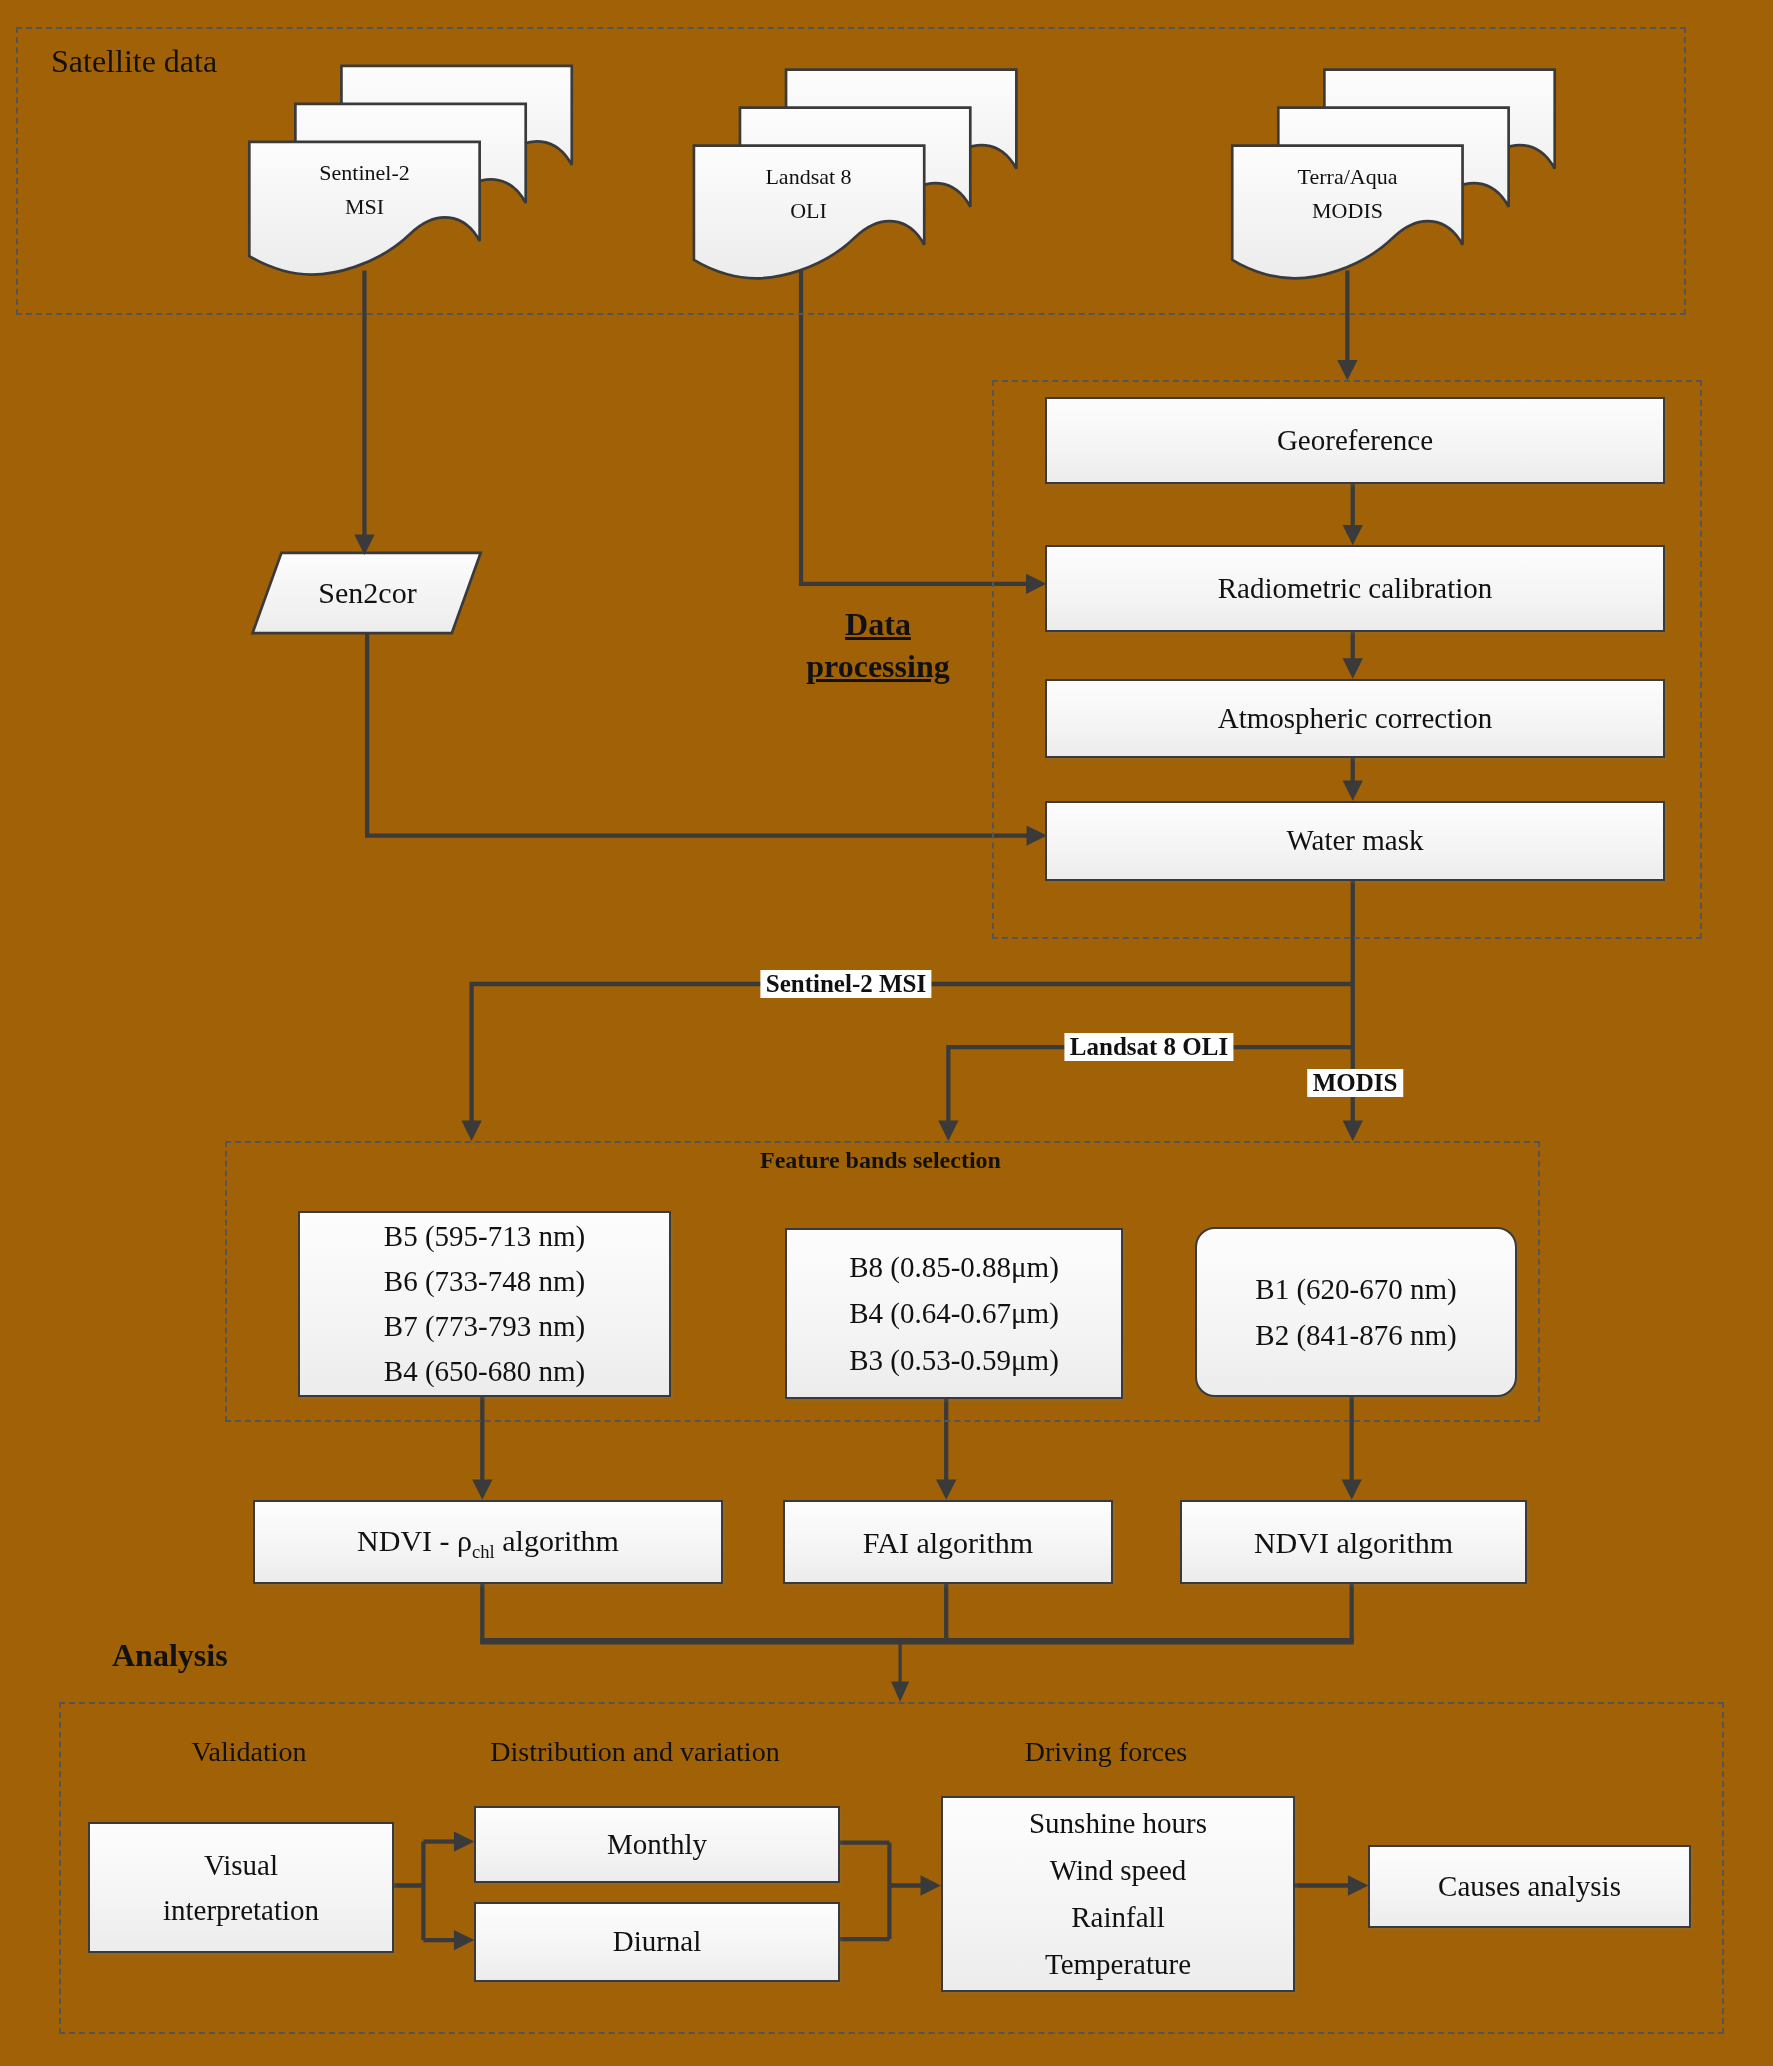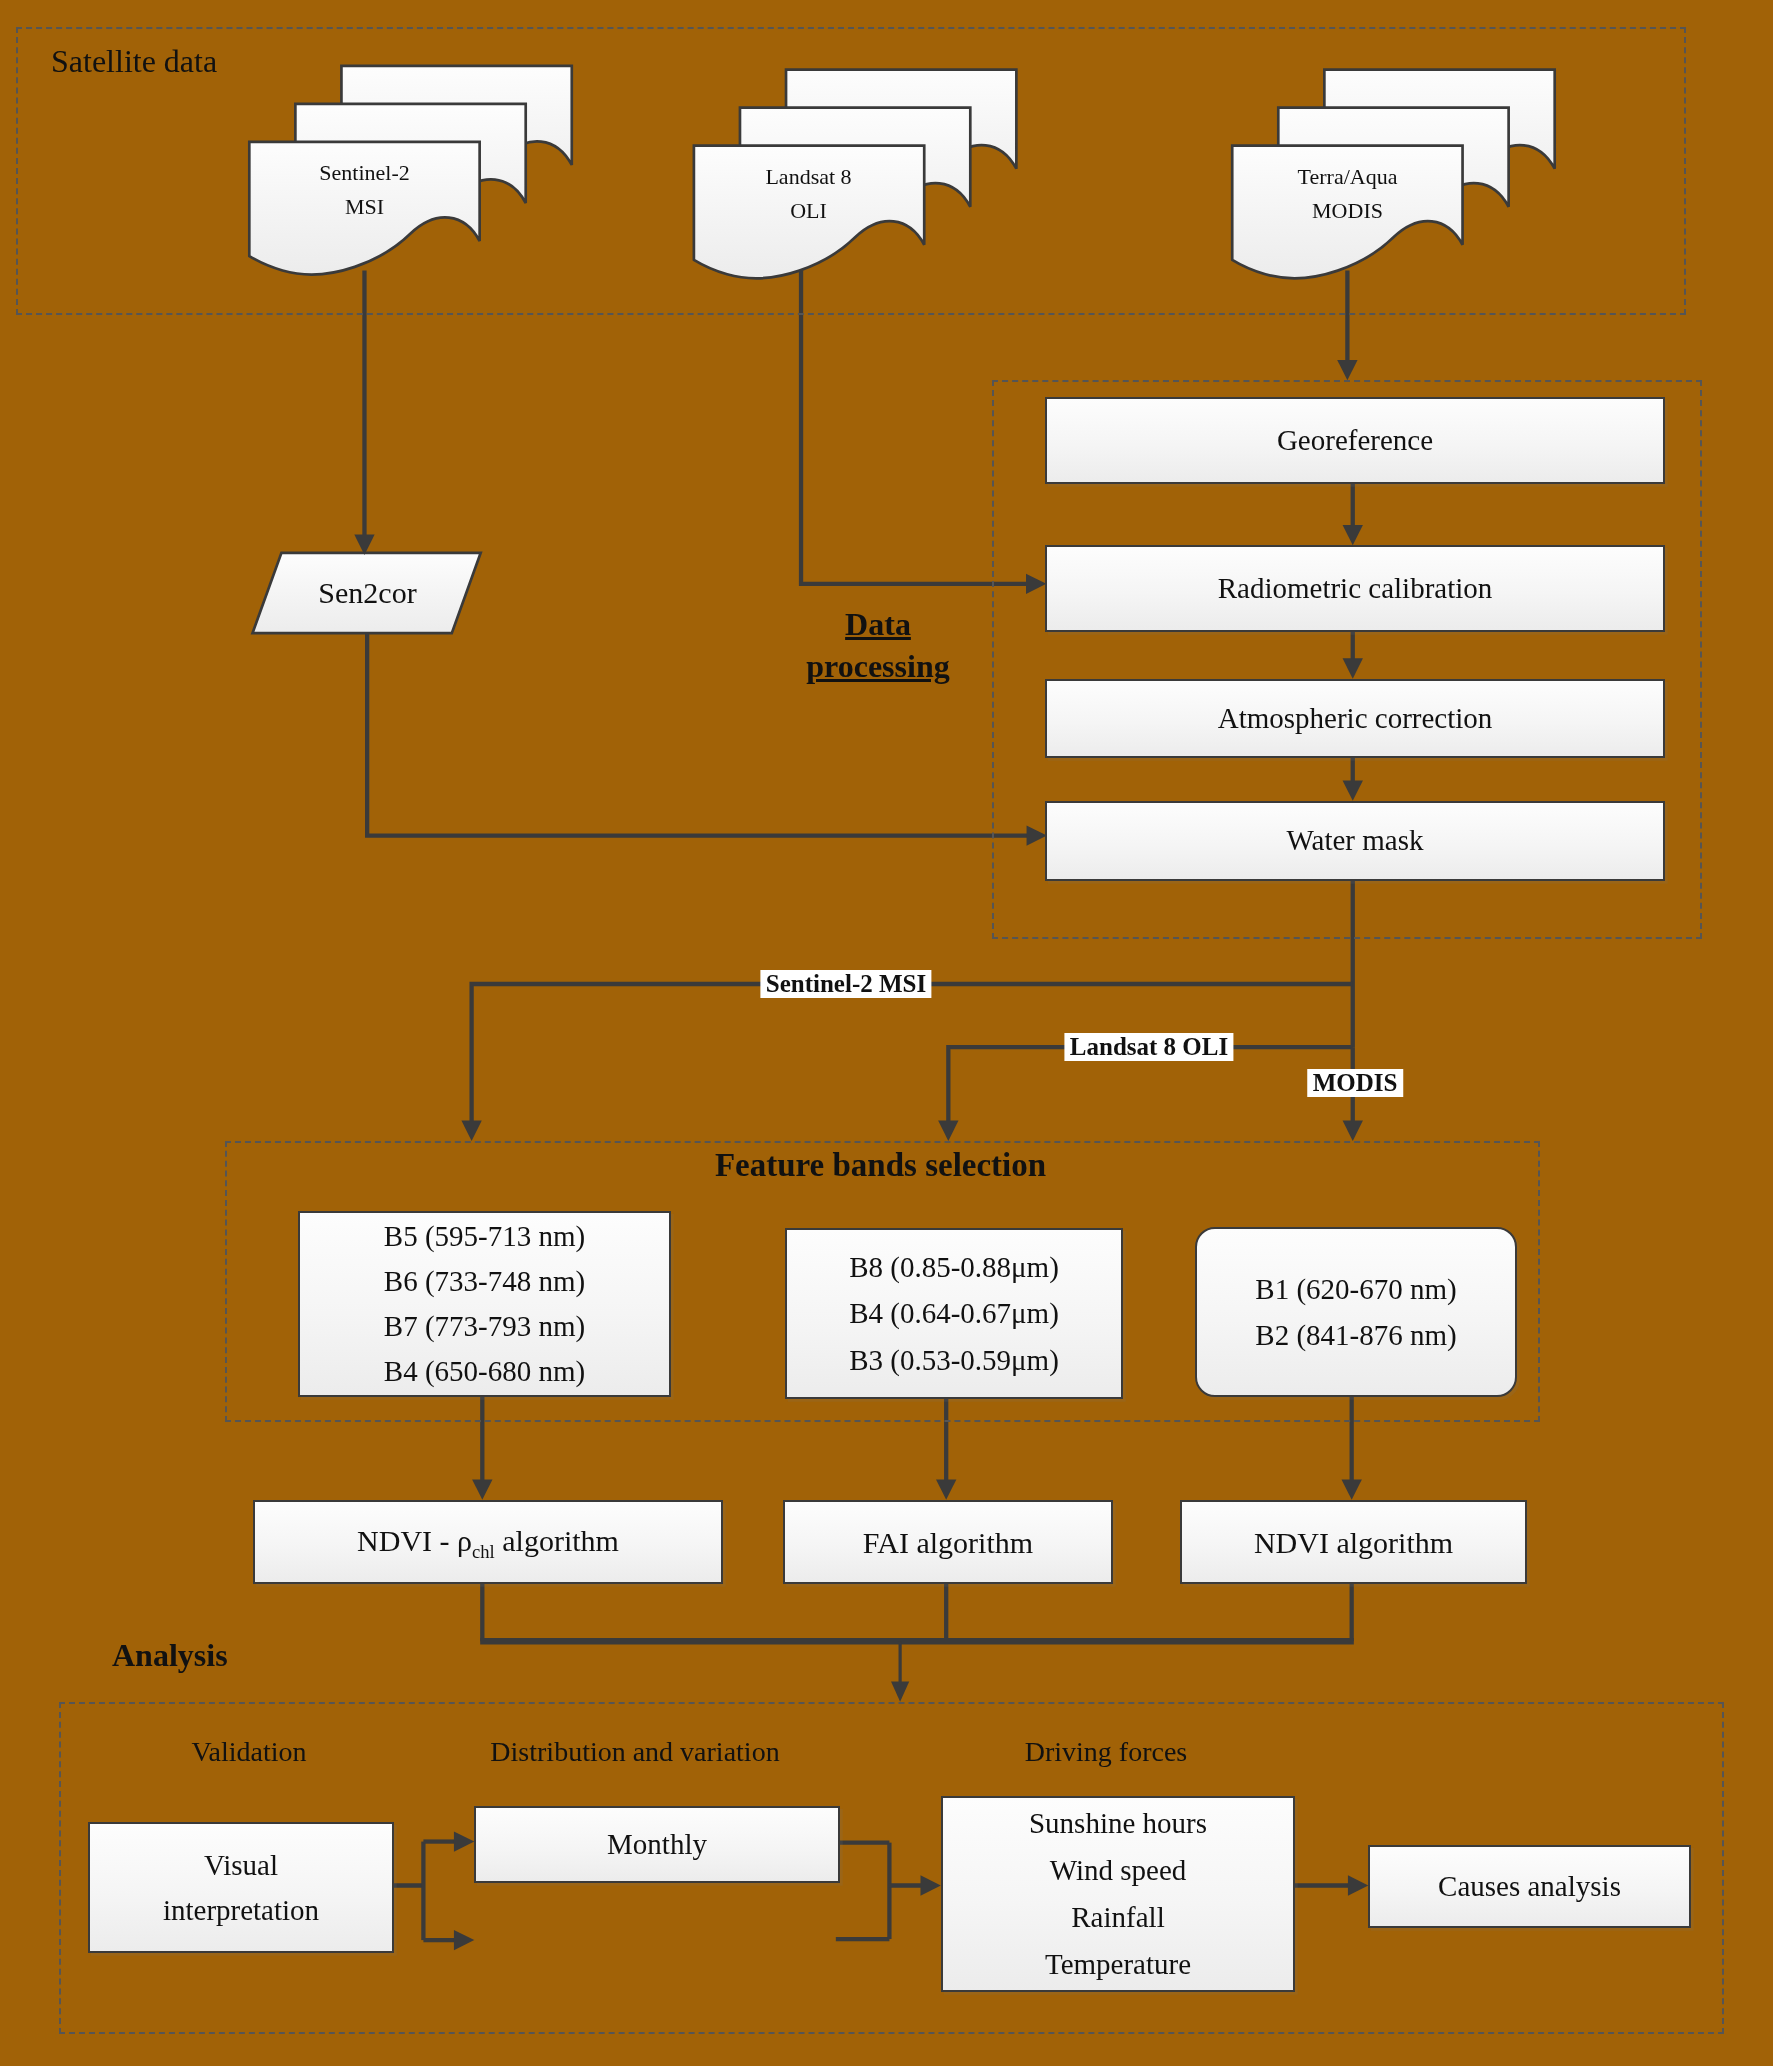--- a/index.html
+++ b/index.html
@@ -157,21 +157,21 @@
     <div class="inner">Atmospheric correction</div>
   </div>
   <div class="node" style="left:1045px;top:801px;width:616px;height:76px;">
     <div class="inner">Water mask</div>
   </div>
 
   <div class="wire-label" style="left:846px;top:984px;">Sentinel-2 MSI</div>
   <div class="wire-label" style="left:1149px;top:1047px;">Landsat 8 OLI</div>
   <div class="wire-label" style="left:1355px;top:1083px;">MODIS</div>
 
-  <div class="label bold" style="left:225px;top:1147px;width:1311px;text-align:center;font-size:33px;">Feature bands selection</div>
+  <div class="label bold" style="left:225px;top:1147px;width:1311px;text-align:center;font-size:24px;">Feature bands selection</div>
 
   <div class="node" style="left:298px;top:1211px;width:369px;height:182px;">
     <div class="inner" style="line-height:1.55;">
       <div>B5 (595-713 nm)</div>
       <div>B6 (733-748 nm)</div>
       <div>B7 (773-793 nm)</div>
       <div>B4 (650-680 nm)</div>
     </div>
   </div>
   <div class="node" style="left:785px;top:1228px;width:334px;height:167px;">
@@ -204,20 +204,23 @@
 
   <div class="node" style="left:88px;top:1822px;width:302px;height:127px;">
     <div class="inner" style="line-height:1.55;">
       <div>Visual</div>
       <div>interpretation</div>
     </div>
   </div>
   <div class="node" style="left:474px;top:1806px;width:362px;height:73px;">
     <div class="inner">Monthly</div>
   </div>
+  <div class="node" style="left:474px;top:1902px;width:362px;height:76px;">
+    <div class="inner">Diurnal</div>
+  </div>
   <div class="node" style="left:941px;top:1796px;width:350px;height:192px;">
     <div class="inner" style="line-height:1.62;">
       <div>Sunshine hours</div>
       <div>Wind speed</div>
       <div>Rainfall</div>
       <div>Temperature</div>
     </div>
   </div>
   <div class="node" style="left:1368px;top:1845px;width:319px;height:79px;">
     <div class="inner">Causes analysis</div>

